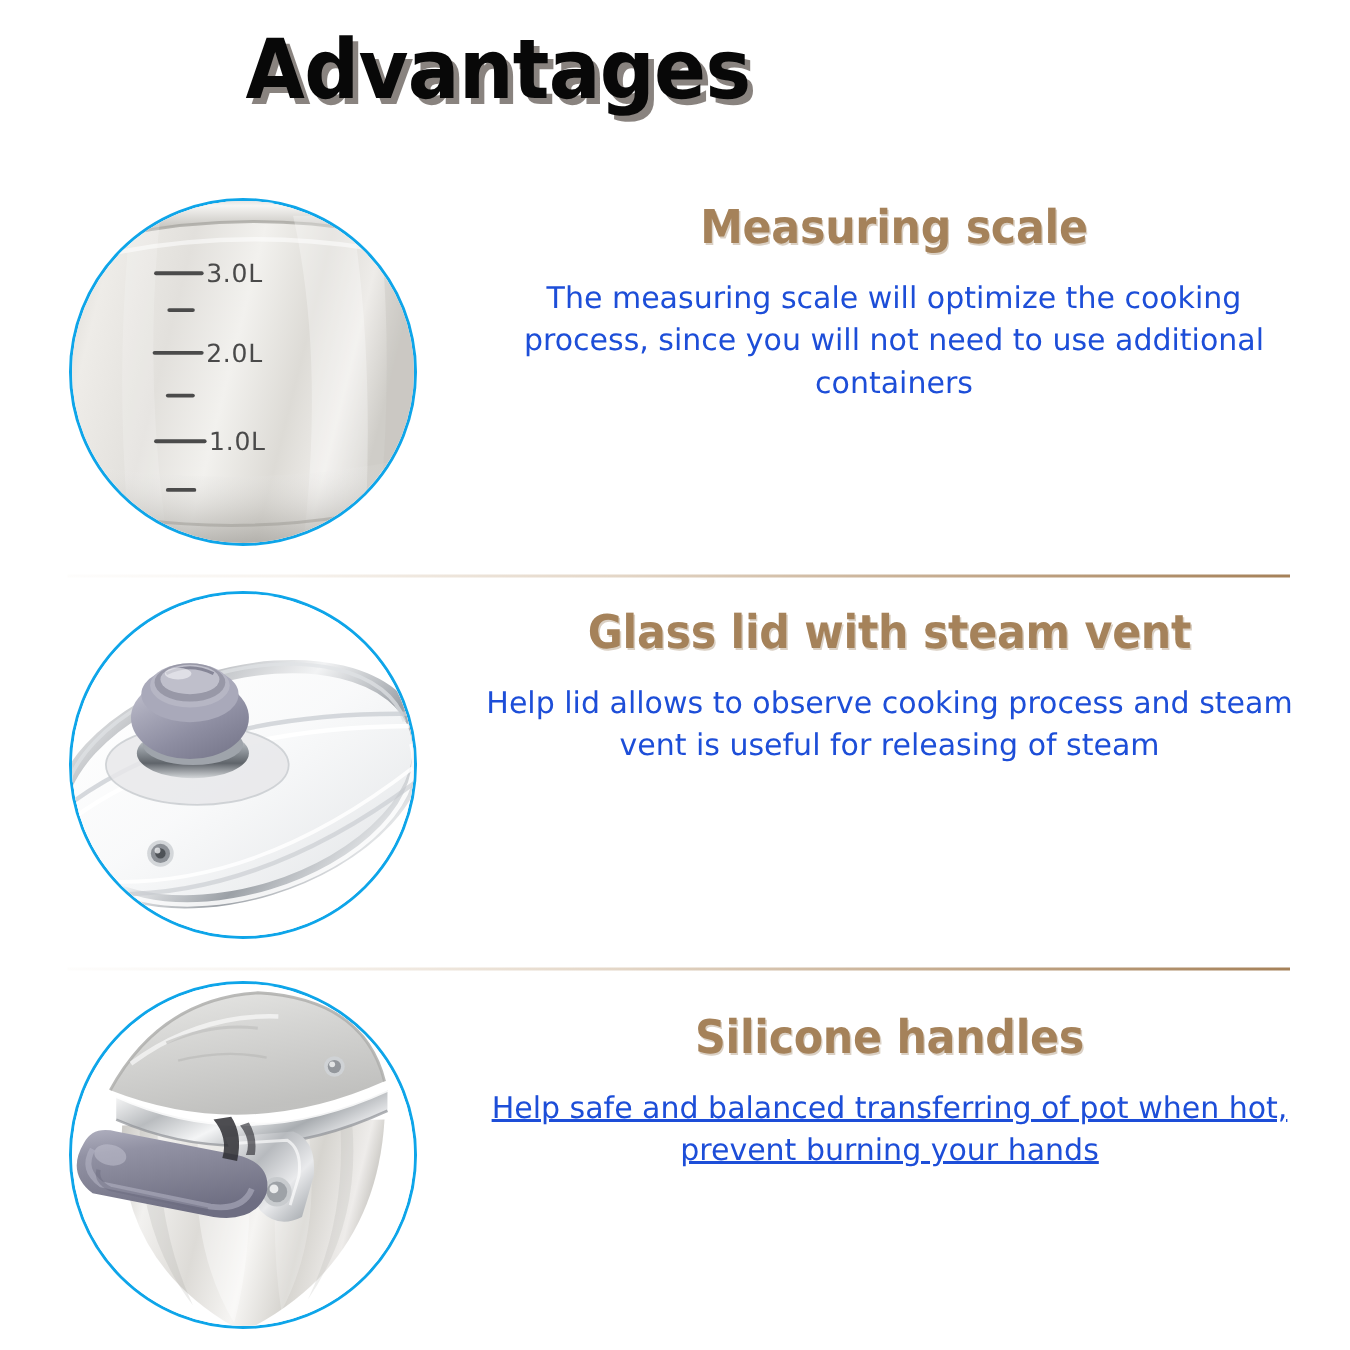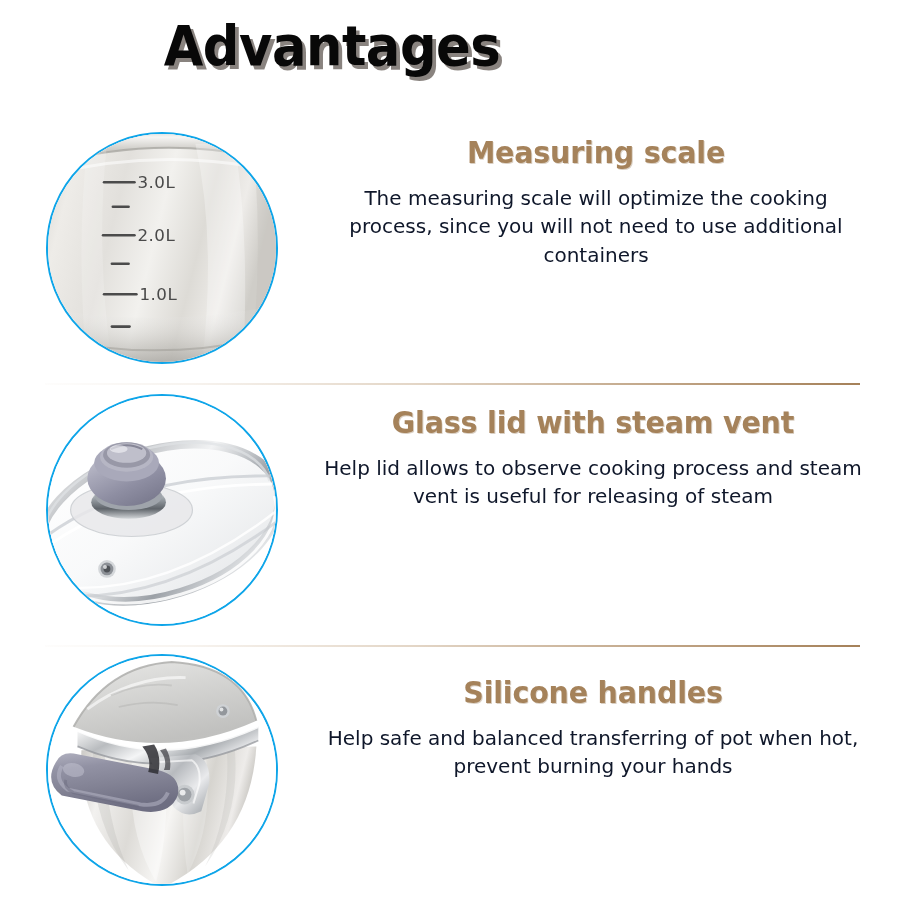--- a/index.html
+++ b/index.html
@@ -110,28 +110,28 @@
     color: #a5825a;
     letter-spacing: -0.2px;
     margin: 0 0 14px 0;
     transform: scaleX(0.92);
     text-shadow: 1px 1px 0 rgba(150,120,85,0.35);
   }
   .body-text {
     font-family: "DejaVu Sans", sans-serif;
     font-size: 20px;
     line-height: 1.42;
-    color: #0f172a;
+    color: #1d4ed8;
     margin: 14px;
     padding: 0 18px;
   }
   .sec2 .textcol { left: 286px; top: 12px; width: 614px; text-align: center; }
   .sec2 .body-text { padding: 0 6px; }
   .sec3 .textcol { left: 286px; top: 22px; width: 614px; }
-  .sec3 .body-text { padding: 0 16px; }
+  .sec3 .body-text { padding: 0 16px; text-decoration: underline; }
 
   
   .divider {
     position: absolute;
     left: 45px;
     width: 815px;
     height: 2px;
     background: linear-gradient(to right,
         rgba(176,138,94,0.02) 0%,
         rgba(176,138,94,0.10) 18%,

